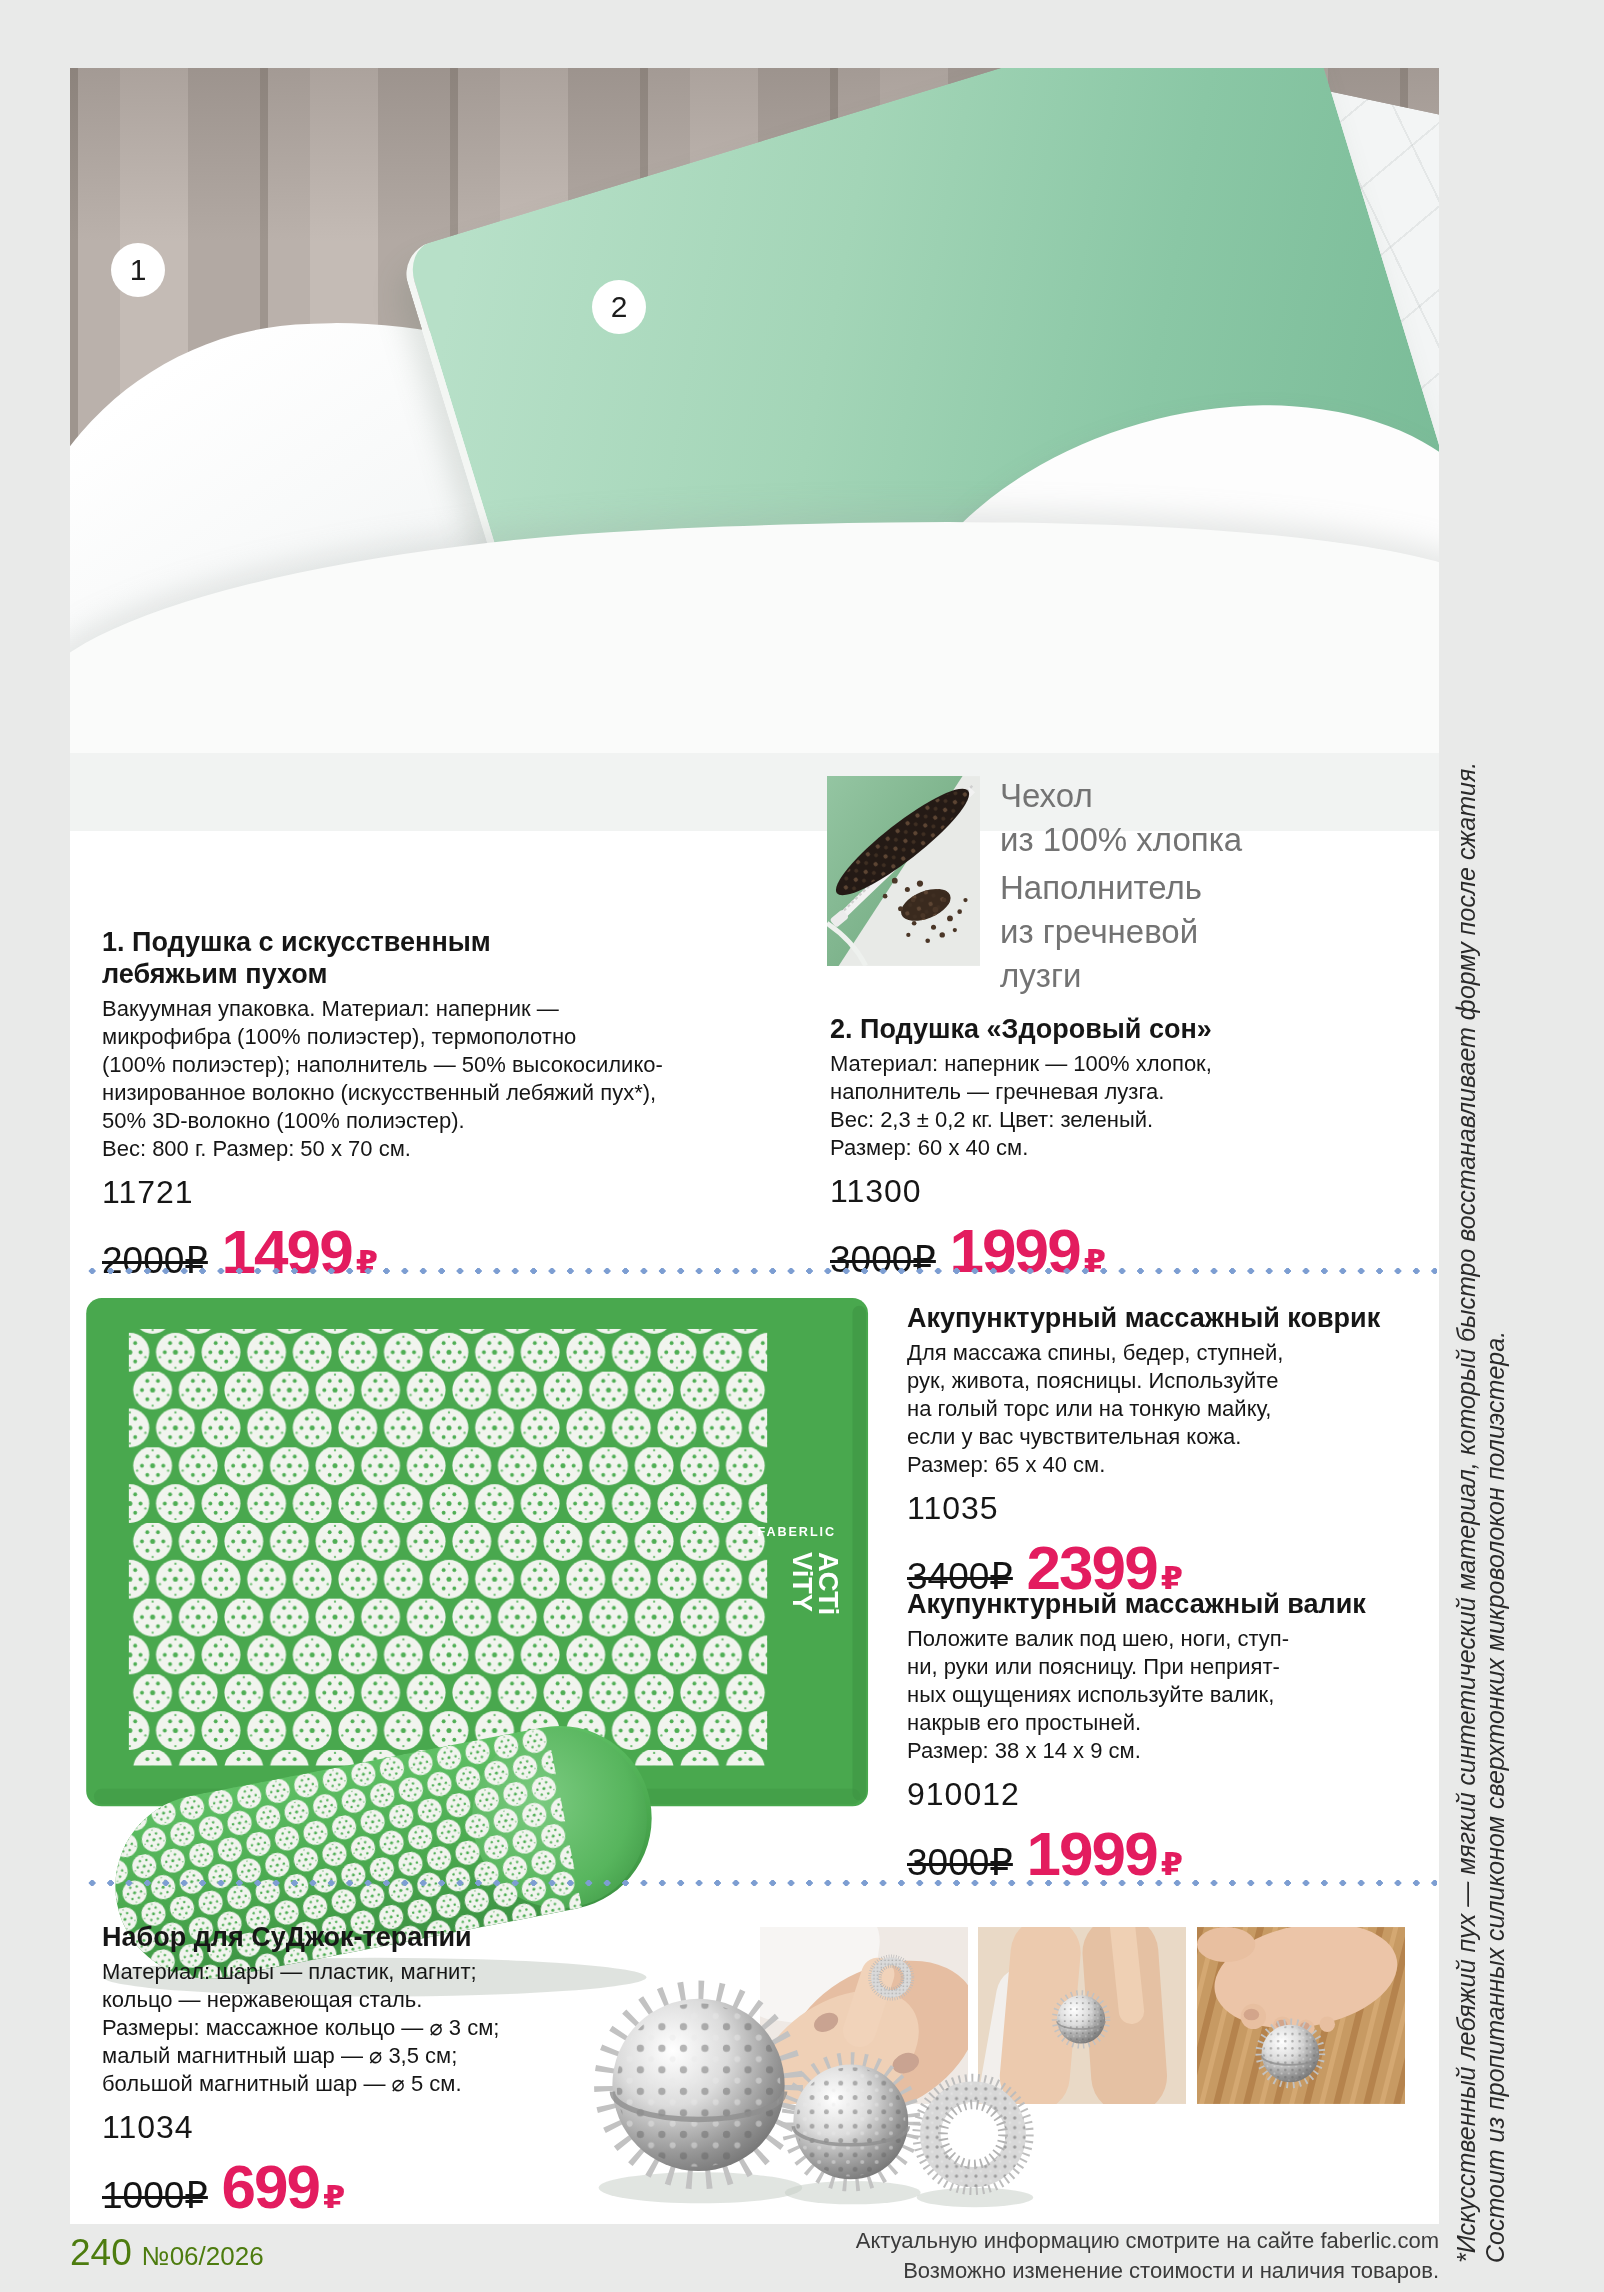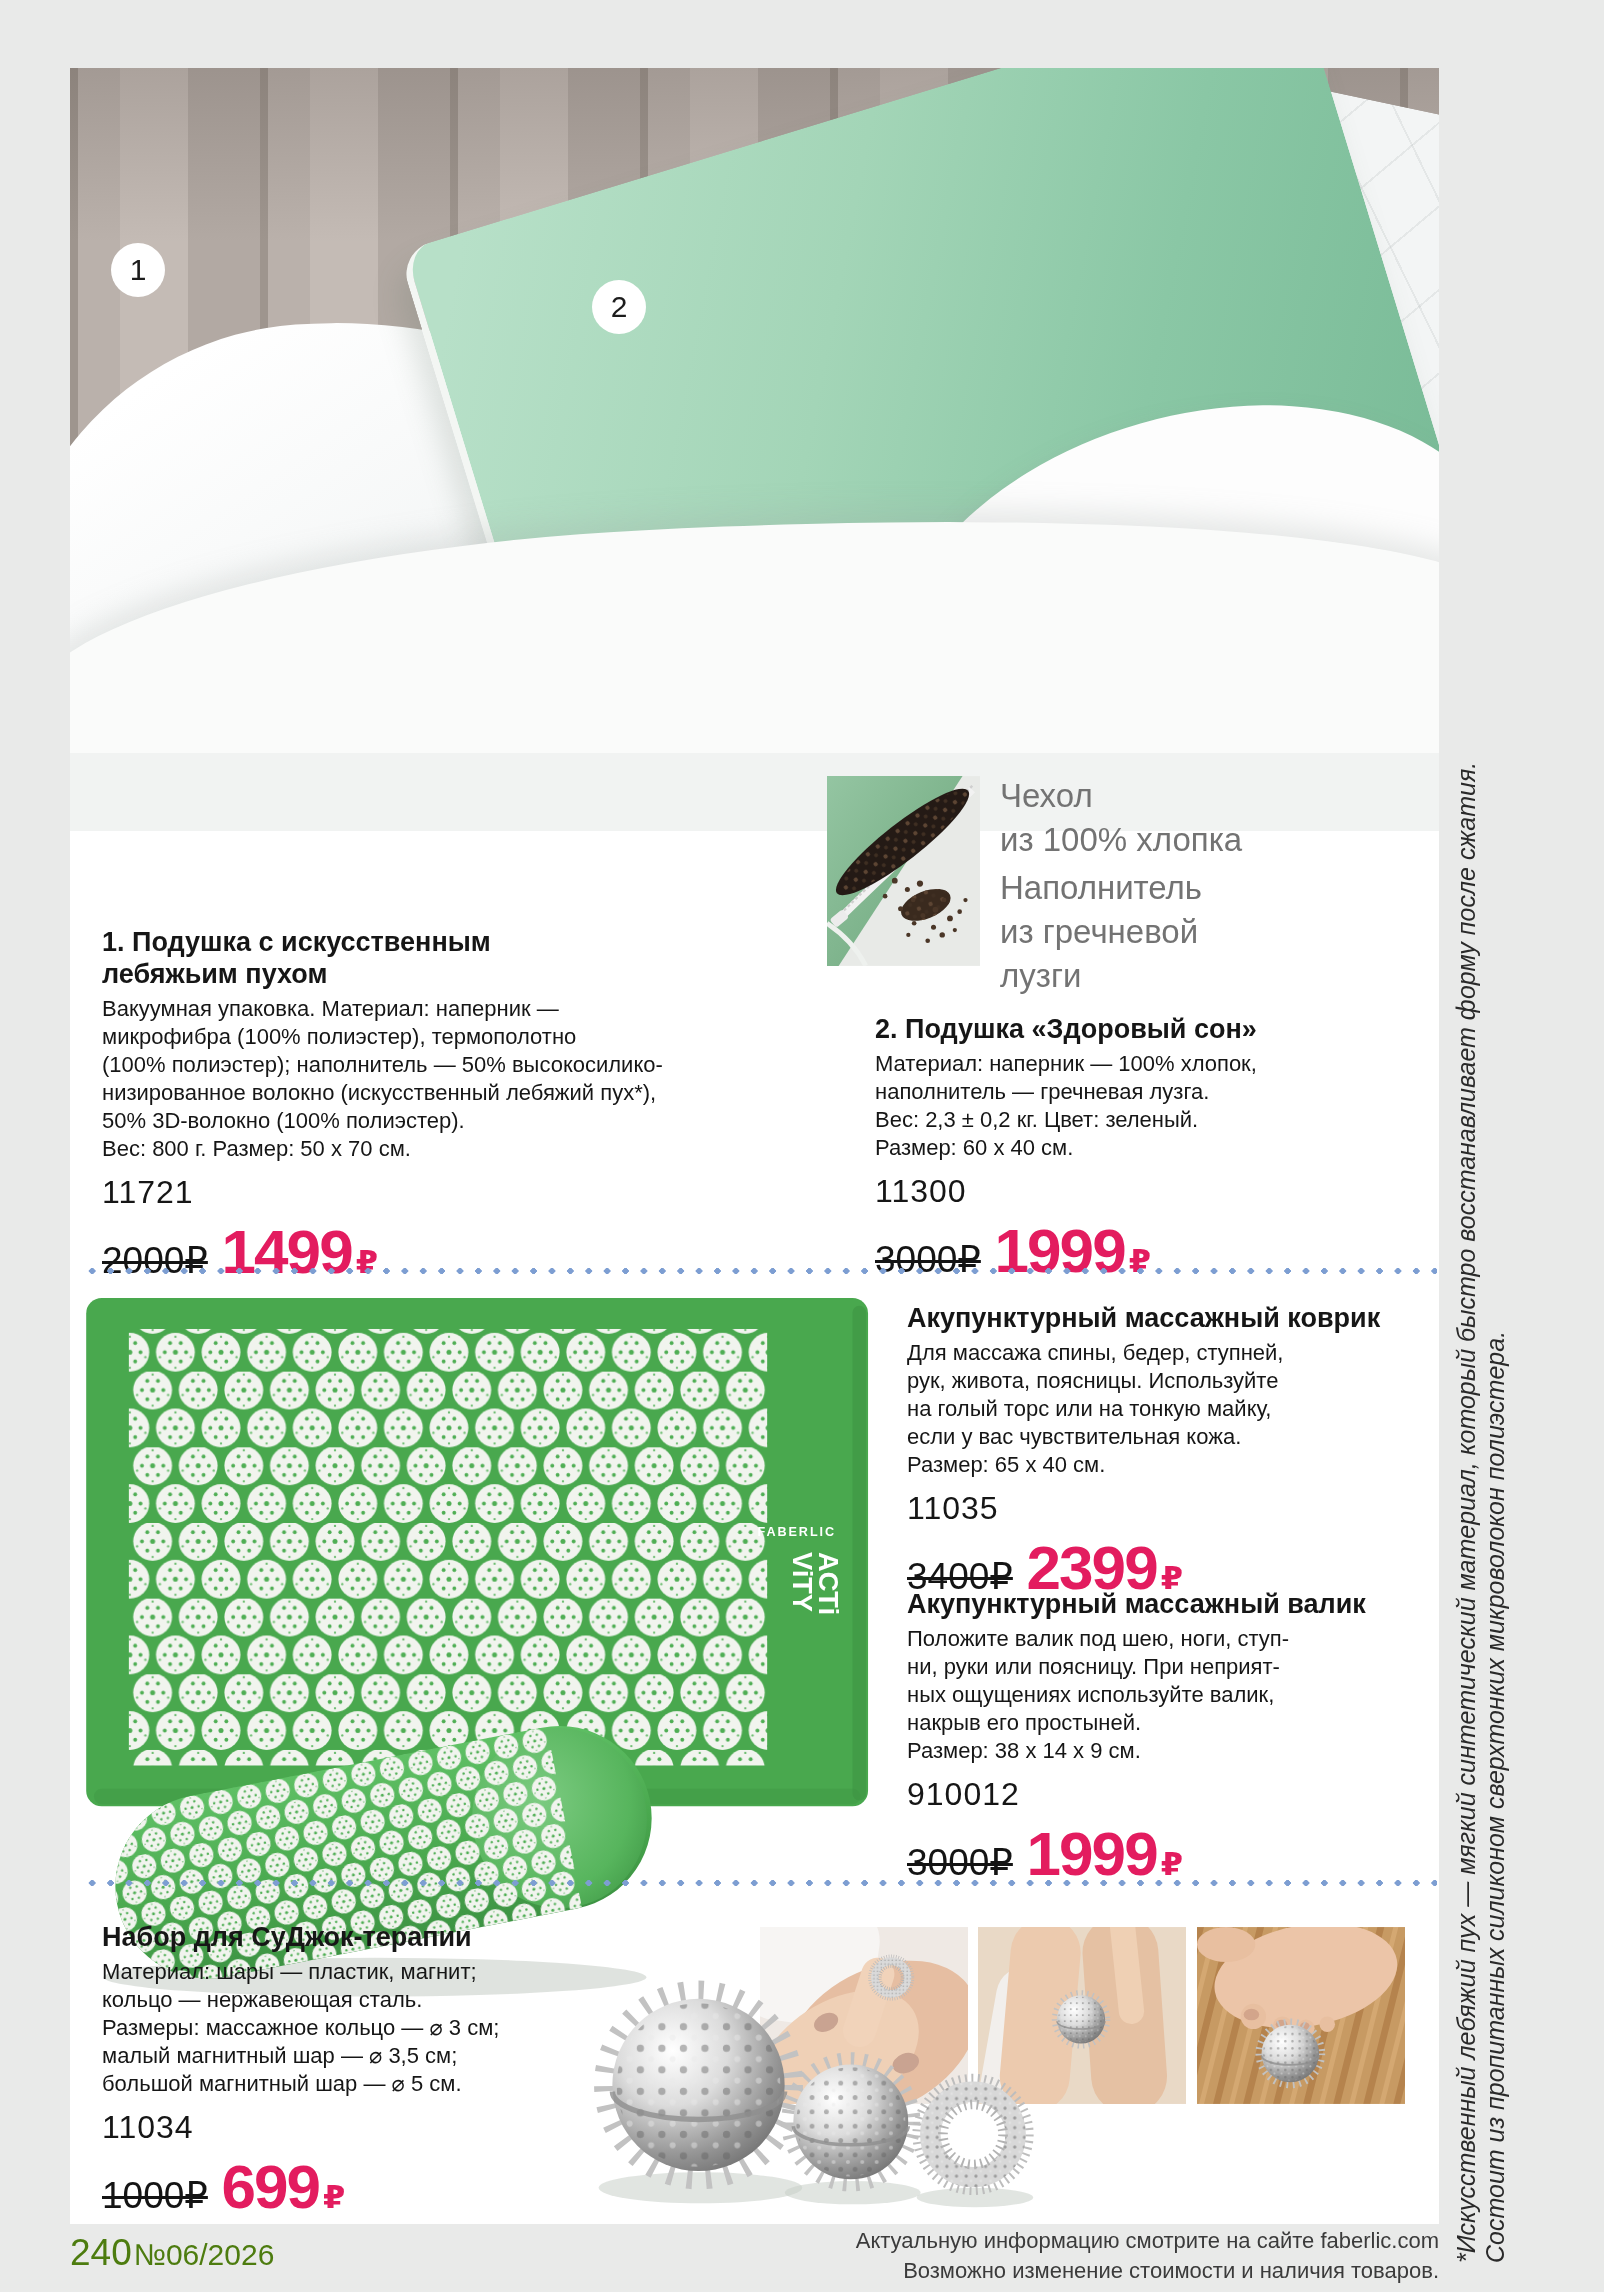--- a/index.html
+++ b/index.html
@@ -58,21 +58,21 @@
     background-size:18.4px 7.8px;background-repeat:repeat-x;}
 
   .art{position:absolute;}
 
   
   .side-note{position:absolute;left:1452px;top:2263px;width:1514px;height:58px;
     transform:rotate(-90deg);transform-origin:top left;
     font-style:italic;font-size:25px;line-height:29px;color:#2a2a2a;}
   .footer-left{position:absolute;left:70px;top:2232px;display:flex;align-items:baseline;color:#4d7c0f;}
   .footer-left .num{font-size:37px;}
-  .footer-left .issue{font-size:30px;margin-left:2px;}
+  .footer-left .issue{font-size:26px;margin-left:10px;}
   .footer-right{position:absolute;right:166px;top:2226px;text-align:right;
     font-size:22px;line-height:30px;color:#3b3b3b;}
 </style>
 </head>
 <body>
 
 <div class="page">
 
   <svg width="0" height="0" style="position:absolute" aria-hidden="true">
     <defs>
@@ -212,21 +212,21 @@
 50% 3D-волокно (100% полиэстер).
 Вес: 800 г. Размер: 50 x 70 см.</p>
       <div class="article">11721</div>
       <div class="prices">
         <span class="old">2000₽</span>
         <span class="new">1499</span>
         <span class="cur">₽</span>
       </div>
     </div>
 
-    <div class="product" style="left:760px;top:945px;width:563px;margin-left:45px;">
+    <div class="product" style="left:760px;top:945px;width:563px;">
       <h3 class="title pre">2. Подушка «Здоровый сон»</h3>
       <p class="desc pre">Материал: наперник — 100% хлопок,
 наполнитель — гречневая лузга.
 Вес: 2,3 ± 0,2 кг. Цвет: зеленый.
 Размер: 60 x 40 см.</p>
       <div class="article">11300</div>
       <div class="prices">
         <span class="old">3000₽</span>
         <span class="new">1999</span>
         <span class="cur">₽</span>

